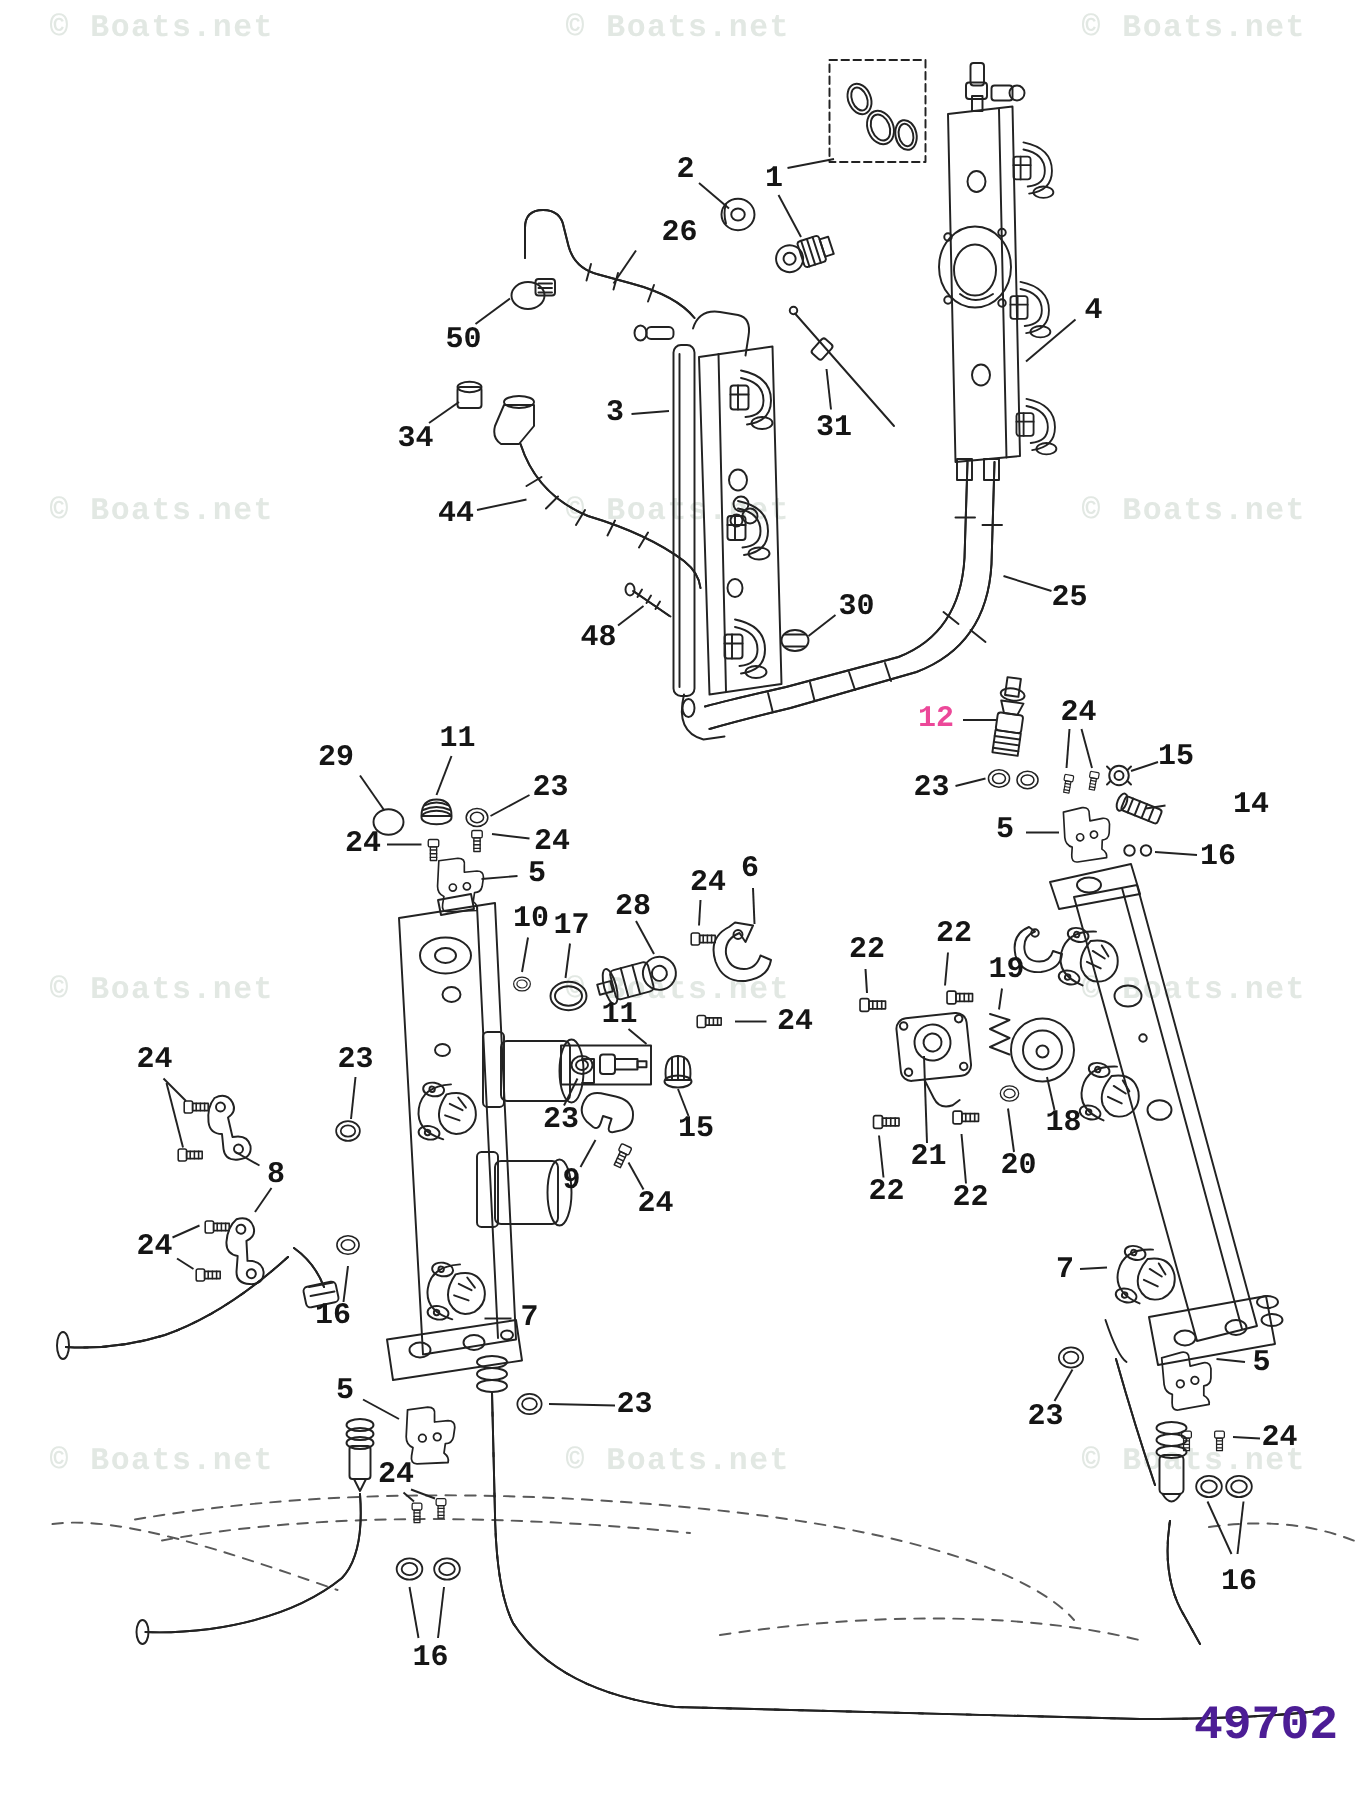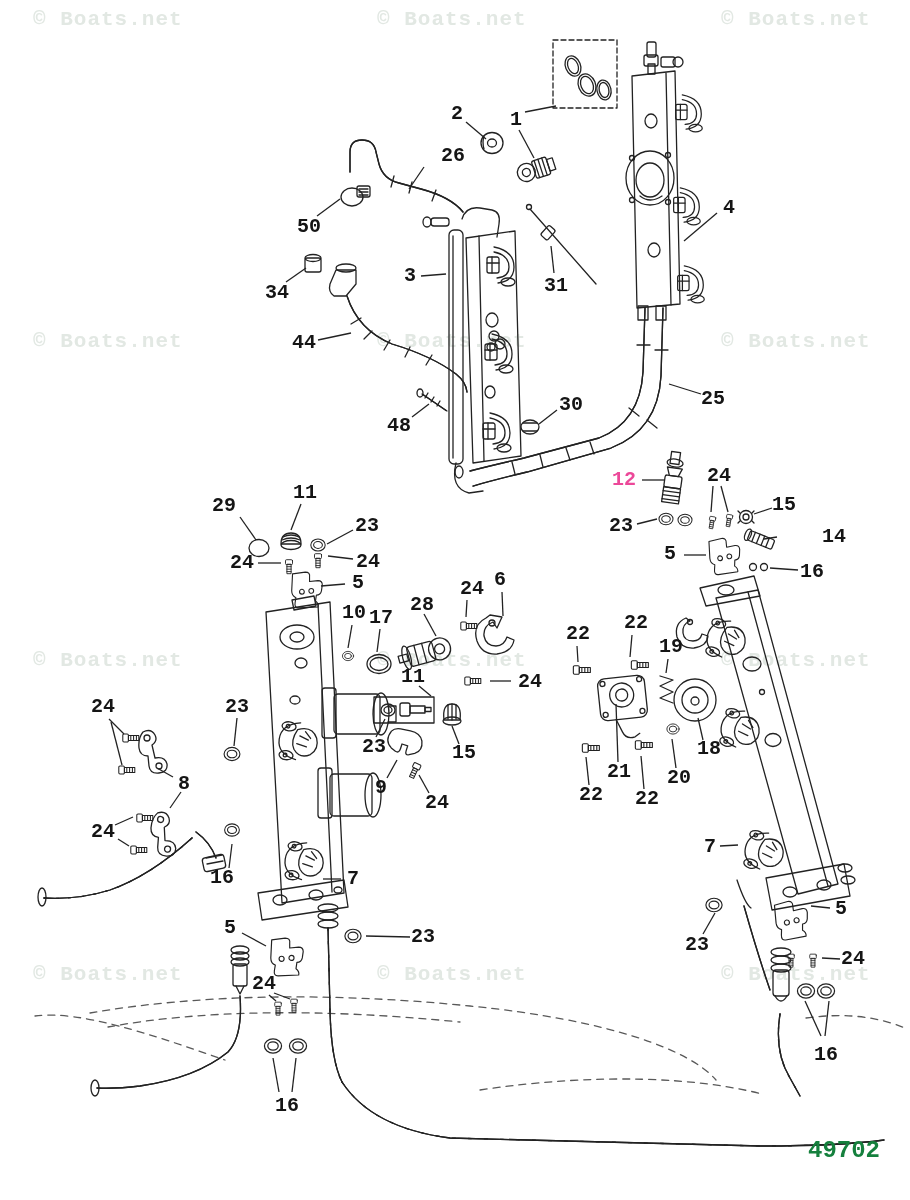--- a/index.html
+++ b/index.html
@@ -3,21 +3,21 @@
 <meta charset="utf-8">
 <style>
   html,body{margin:0;padding:0;background:#fff;}
   #canvas{position:relative;width:910px;height:1200px;background:#fff;overflow:hidden;
           font-family:Liberation Mono, monospace;}
   .wm{position:absolute;font-size:21px;font-weight:600;letter-spacing:1px;
       color:#e2e8e3;white-space:nowrap;user-select:none;}
   .callout{position:absolute;transform:translate(-50%,-50%);
       font-weight:bold;font-size:20px;color:#151515;line-height:1;white-space:nowrap;}
   #drawing-number{position:absolute;transform:translate(-50%,-50%);
-      font-weight:bold;font-size:24px;color:#15803d;}
+      font-weight:bold;font-size:32px;color:#4c1d95;}
   svg{position:absolute;left:0;top:0;}
   .art path,.art rect,.art ellipse,.art circle,.art line,.art polygon,.art polyline{
       stroke:#222;fill:none;stroke-width:1.3;stroke-linecap:round;stroke-linejoin:round;}
   .tubeO{stroke:#222;fill:none;}
   .tubeI{stroke:#fff;fill:none;}
   .seg{stroke:#222;fill:none;}
 </style>
 </head>
 <body>
 

